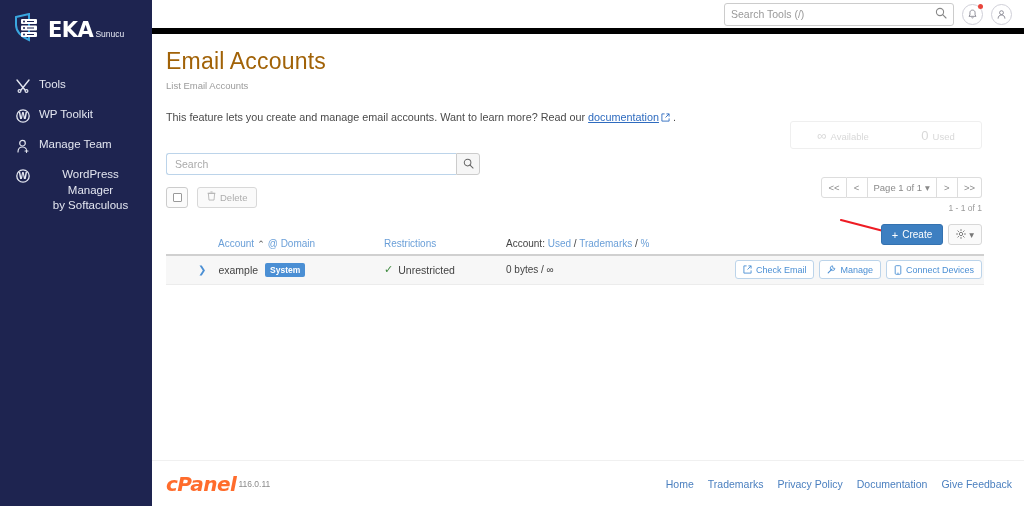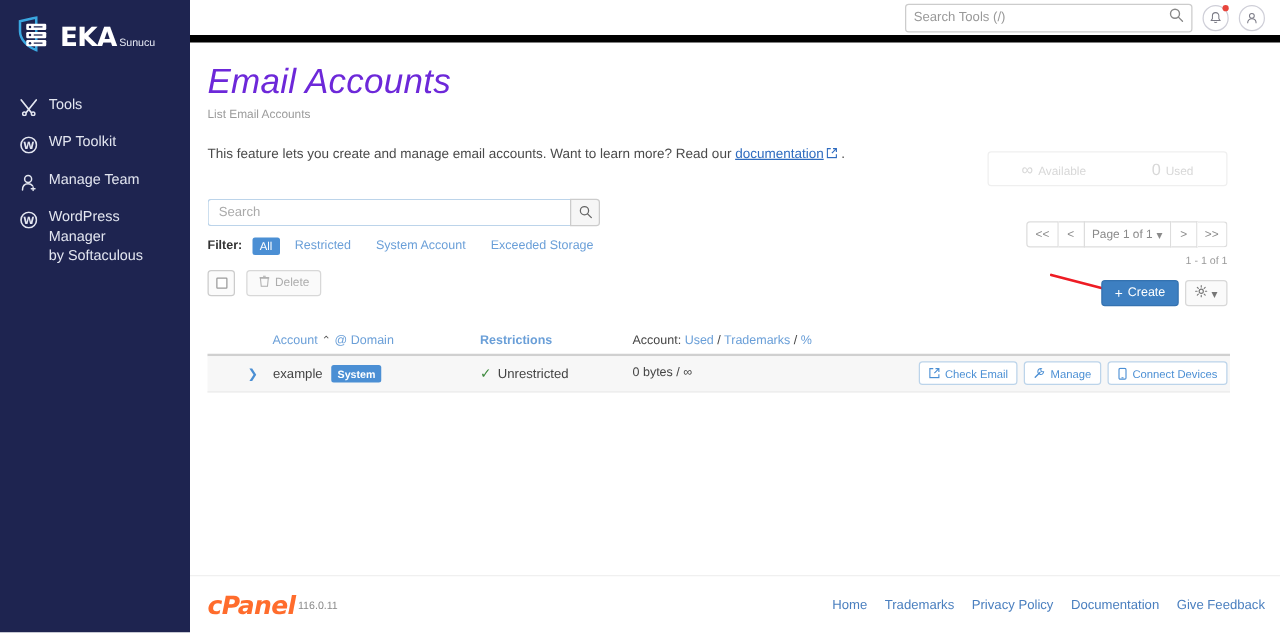--- a/index.html
+++ b/index.html
@@ -26,21 +26,21 @@
   .logo-shield { flex: 0 0 auto; }
   .logo-text { margin-left: 2px; display: flex; align-items: baseline; }
   .logo-eka {
     color: #ffffff; font-weight: bold; font-size: 21px;
     letter-spacing: -0.5px; font-family: "DejaVu Sans", sans-serif;
   }
   .logo-sub {
     color: #e8ebf5; font-size: 8.5px; margin-left: 2px;
     font-family: "Liberation Sans", sans-serif;
   }
-  .nav { margin-top: 24px; }
+  .nav { margin-top: 24px; text-align: center; }
   .nav-item {
     display: flex; align-items: flex-start;
     padding: 7px 10px 7px 14px;
     color: #e3e6f0; font-size: 11.5px;
     cursor: pointer; line-height: 1.35;
   }
   .nav-ico {
     flex: 0 0 18px; width: 18px; height: 15px;
     display: flex; align-items: center; justify-content: center;
     margin-right: 7px; margin-top: 1px;
@@ -82,22 +82,22 @@
     position: absolute; top: -1px; right: -1px;
     width: 5px; height: 5px; border-radius: 50%;
     background: #e8453c;
   }
 
   .content {
     flex: 1 1 auto; padding: 14px 40px 0 14px;
     position: relative;
   }
   .page-title {
-    font-size: 28px; color: #6d28d9; font-weight: normal;
-    letter-spacing: 0.2px; line-height: 1.2; font-style: italic;
+    font-size: 23px; color: #a16207; font-weight: normal;
+    letter-spacing: 0.2px; line-height: 1.2;
   }
   .page-sub {
     font-size: 9.5px; color: #9b9b9b; margin-top: 4px;
   }
   .desc {
     font-size: 10.8px; color: #4a4a4a; margin-top: 20px;
   }
   .link { color: #2e6bbf; text-decoration: underline; cursor: pointer; }
   .ext-ico { display: inline-block; vertical-align: -1px; margin-left: 2px; }
 
@@ -197,21 +197,21 @@
   .arrow-anno { position: absolute; right: 115px; top: 183px; }
 
   
   .table { margin-top: 26px; width: 100%; }
   .thead {
     display: flex; align-items: center;
     height: 22px; border-bottom: 2px solid #d0d0d0;
     font-size: 10px;
   }
   .th-account { width: 218px; padding-left: 52px; color: #6a9fd8; }
-  .th-restr { width: 122px; color: #6a9fd8; font-weight: bold; }
+  .th-restr { width: 122px; color: #6a9fd8; }
   .th-storage { flex: 1 1 auto; color: #444; }
   .th-storage .hl { color: #6a9fd8; }
   .sort-caret { color: #555; font-size: 9px; margin: 0 3px; }
   .at-sym { color: #6a9fd8; }
 
   .trow {
     display: flex; align-items: center;
     height: 29px; background: #f7f7f7;
     border-bottom: 1px solid #ececec; font-size: 10.5px;
   }
@@ -389,27 +389,20 @@
           <div class="search-group">
             <input type="text" placeholder="Search" style="">
             <div class="search-btn">
               <svg width="11" height="11" viewBox="0 0 12 12">
                 <circle cx="5" cy="5" r="3.6" fill="none" stroke="#666" stroke-width="1.1"></circle>
                 <path d="M7.7 7.7 L11 11" stroke="#666" stroke-width="1.1" stroke-linecap="round"></path>
               </svg>
             </div>
           </div>
 
-          <div class="filter-row">
-            <span class="filter-label">Filter:</span>
-            <span class="filter-chip">All</span>
-            <span class="filter-link">Restricted</span>
-            <span class="filter-link">System Account</span>
-            <span class="filter-link">Exceeded Storage</span>
-          </div>
 
           <div class="action-row">
             <div class="cb-btn">
               <span class="cb-inner"></span>
             </div>
             <div class="del-btn">
               <span class="tr">
                 <svg width="9" height="10" viewBox="0 0 10 11">
                   <path d="M1.5 2.5 L8.5 2.5 L7.8 10 L2.2 10 Z" fill="none" stroke="#adadad" stroke-width="0.9"></path>
                   <path d="M0.7 2.5 L9.3 2.5 M3.8 1 L6.2 1" stroke="#adadad" stroke-width="0.9"></path>

